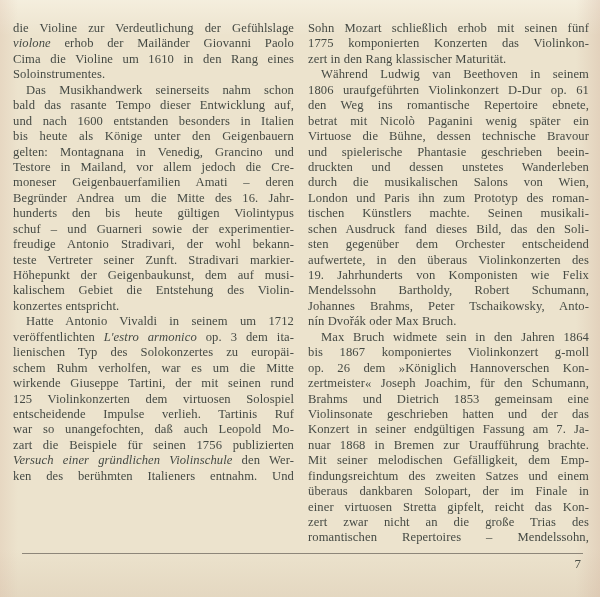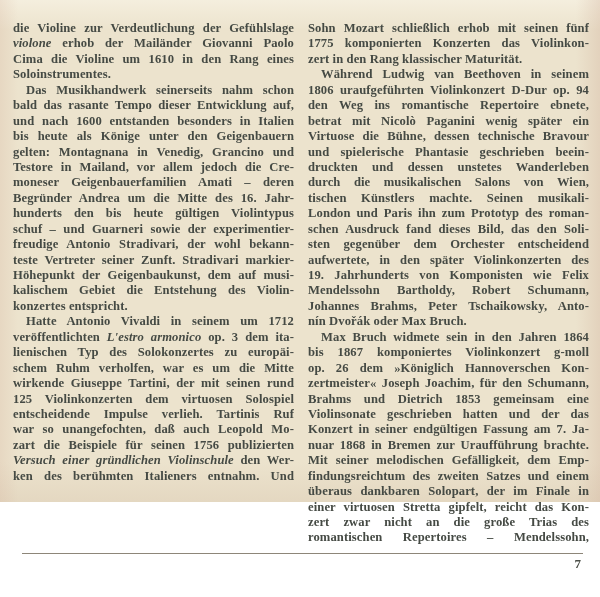--- a/index.html
+++ b/index.html
@@ -8,26 +8,25 @@
   }
   body {
     width: 600px;
     height: 597px;
     overflow: hidden;
     font-family: "Liberation Serif", "DejaVu Serif", serif;
   }
   .page {
     position: relative;
     width: 600px;
-    height: 502px;
+    height: 597px;
     background:
       linear-gradient(90deg, rgba(214,180,160,0.25) 0%, rgba(214,180,160,0) 3%, rgba(214,180,160,0) 96%, rgba(205,170,150,0.30) 100%),
       linear-gradient(180deg, rgba(255,252,242,0.45) 0%, rgba(255,252,242,0) 6%, rgba(200,175,150,0) 92%, rgba(200,175,150,0.22) 100%),
       #ece3cd;
-    font-weight: bold;
   }
   .columns {
     position: absolute;
     left: 13px;
     top: 21px;
     width: 576px;
     display: flex;
     gap: 14px;
   }
   .col {
@@ -105,32 +104,32 @@
         <div class="line">war so unangefochten, daß auch Leopold Mo-</div>
         <div class="line">zart die Beispiele für seinen 1756 publizierten</div>
         <div class="line"><em>Versuch einer gründlichen Violinschule</em> den Wer-</div>
         <div class="line">ken des berühmten Italieners entnahm. Und</div>
       </div>
     <div class="col" id="col-right">
         <div class="line">Sohn Mozart schließlich erhob mit seinen fünf</div>
         <div class="line">1775 komponierten Konzerten das Violinkon-</div>
         <div class="line no-just">zert in den Rang klassischer Maturität.</div>
         <div class="line indent">Während Ludwig van Beethoven in seinem</div>
-        <div class="line">1806 uraufgeführten Violinkonzert D-Dur op. 94</div>
+        <div class="line">1806 uraufgeführten Violinkonzert D-Dur op. 61</div>
         <div class="line">den Weg ins romantische Repertoire ebnete,</div>
         <div class="line">betrat mit Nicolò Paganini wenig später ein</div>
         <div class="line">Virtuose die Bühne, dessen technische Bravour</div>
         <div class="line">und spielerische Phantasie geschrieben beein-</div>
         <div class="line">druckten und dessen unstetes Wanderleben</div>
         <div class="line">durch die musikalischen Salons von Wien,</div>
+        <div class="line">London und Paris ihn zum Prototyp des roman-</div>
         <div class="line">tischen Künstlers machte. Seinen musikali-</div>
-        <div class="line">London und Paris ihn zum Prototyp des roman-</div>
         <div class="line">schen Ausdruck fand dieses Bild, das den Soli-</div>
         <div class="line">sten gegenüber dem Orchester entscheidend</div>
-        <div class="line">aufwertete, in den später Violinkonzerten des</div>
+        <div class="line">aufwertete, in den überaus Violinkonzerten des</div>
         <div class="line">19. Jahrhunderts von Komponisten wie Felix</div>
         <div class="line">Mendelssohn Bartholdy, Robert Schumann,</div>
         <div class="line">Johannes Brahms, Peter Tschaikowsky, Anto-</div>
         <div class="line no-just">nín Dvořák oder Max Bruch.</div>
         <div class="line indent">Max Bruch widmete sein in den Jahren 1864</div>
         <div class="line">bis 1867 komponiertes Violinkonzert g-moll</div>
         <div class="line">op. 26 dem »Königlich Hannoverschen Kon-</div>
         <div class="line">zertmeister« Joseph Joachim, für den Schumann,</div>
         <div class="line">Brahms und Dietrich 1853 gemeinsam eine</div>
         <div class="line">Violinsonate geschrieben hatten und der das</div>

